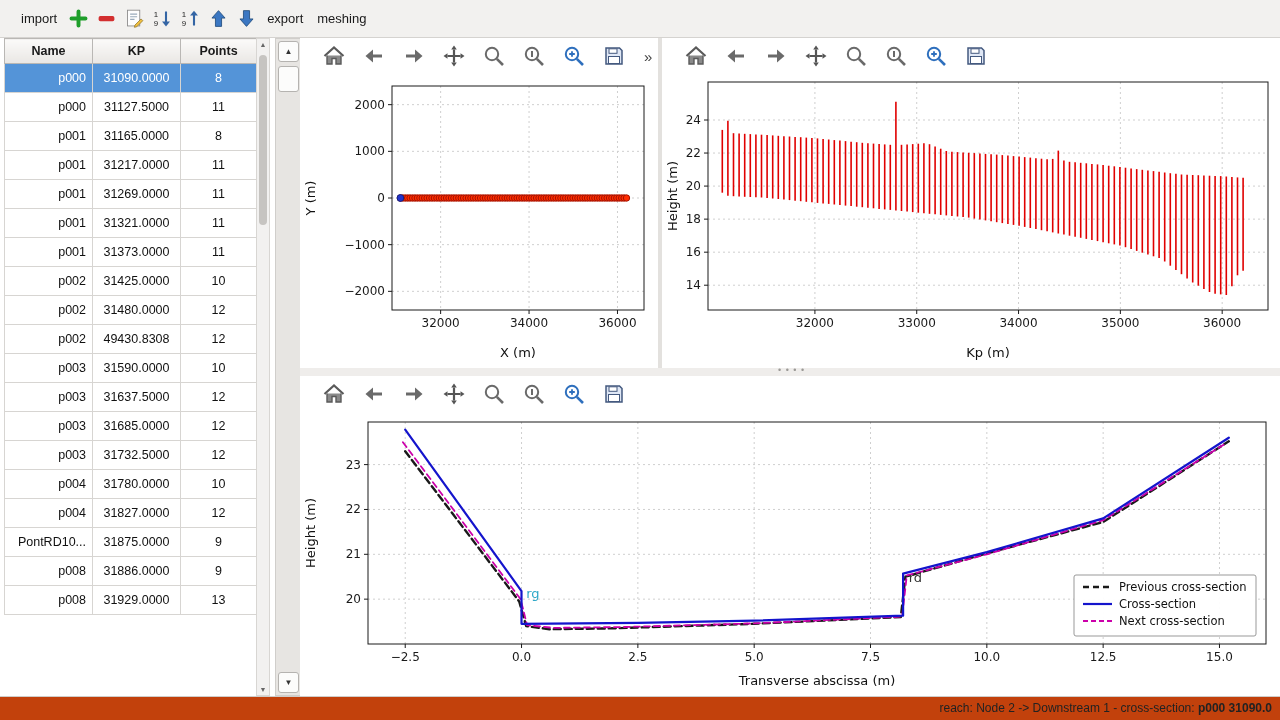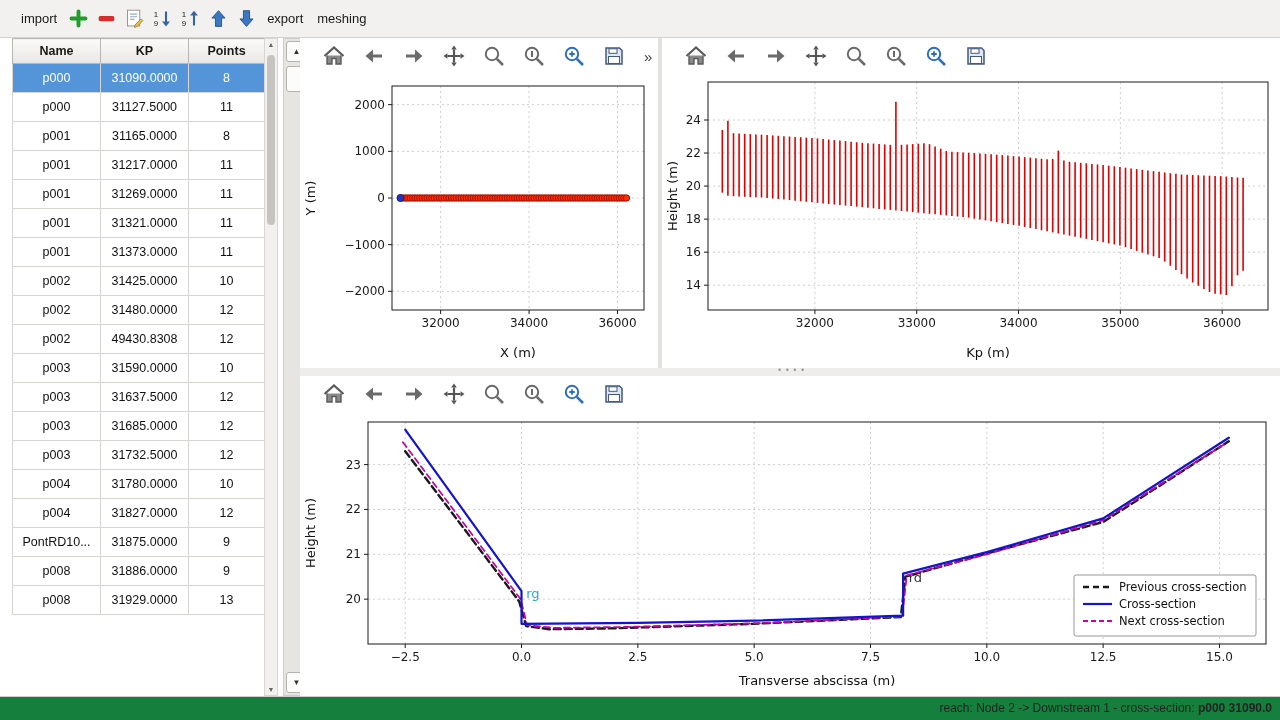--- a/index.html
+++ b/index.html
@@ -10,27 +10,27 @@
 
   
   #topbar{position:absolute;left:0;top:0;width:1280px;height:38px;background:#f2f1ef;
           border-bottom:1px solid #d5d3d0;display:flex;align-items:center;gap:0;
           padding-left:14px;}
   .tb-text{font-size:13px;color:#1a1a1a;padding:3px 7px;cursor:default;}
   .tb-icon{width:28px;height:28px;display:flex;align-items:center;justify-content:center;}
   .tb-icon svg{width:21px;height:21px;}
 
   
-  #left-panel{position:absolute;left:12px;top:38px;width:300px;height:658px;background:#fff;}
+  #left-panel{position:absolute;left:4px;top:38px;width:300px;height:658px;background:#fff;}
   #xs-table{border-collapse:collapse;table-layout:fixed;width:252px;font-size:12.5px;}
   #xs-table th{height:25px;background:linear-gradient(#fbfaf9,#e9e7e4);
                border:1px solid #b9b7b4;font-weight:700;color:#1a1a1a;}
   #xs-table td{height:29px;border:1px solid #d7d5d2;padding:0 6px;background:#fff;color:#111;
                white-space:nowrap;overflow:hidden;text-overflow:ellipsis;}
-  #xs-table td.c0{text-align:center;}
+  #xs-table td.c0{text-align:right;}
   #xs-table td.c1{text-align:center;}
   #xs-table td.c2{text-align:center;}
   #xs-table tr.selected td{background:#5494d8;color:#fff;}
 
   #scroll-thin{position:absolute;left:252px;top:0;width:14px;height:658px;background:#f2f1f0;
                border:1px solid #d8d6d3;}
   #scroll-thin .arr{position:absolute;left:0;width:12px;text-align:center;font-size:7px;color:#666;}
   #thin-up{top:2px;} #thin-down{bottom:2px;}
   #thin-thumb{position:absolute;left:2px;width:8px;top:16px;height:170px;background:#c6c4c1;border-radius:4px;}
 
@@ -52,21 +52,21 @@
                  color:#9b9996;letter-spacing:1px;}
   #pane-section{position:absolute;left:0;top:338px;width:980px;height:320px;}
 
   .mpl-toolbar{height:36px;display:flex;align-items:center;gap:12px;padding-left:20px;background:#fff;}
   .mpl-btn{border:none;background:transparent;padding:0;width:28px;height:28px;display:flex;
            align-items:center;justify-content:center;cursor:default;}
   .mpl-btn svg{width:24px;height:24px;}
   .chev{font-size:15px;color:#444;margin-left:4px;}
 
   
-  #statusbar{position:absolute;left:0;top:696px;width:1280px;height:24px;background:#15803d;
+  #statusbar{position:absolute;left:0;top:696px;width:1280px;height:24px;background:#c2410c;
              border-top:1px solid #cfcdca;font-size:12px;color:#222;line-height:23px;
              text-align:right;padding-right:8px;}
   .b{font-weight:700;}
 </style>
 </head>
 <body>
 
 <div id="app">
 
   <div id="topbar">

